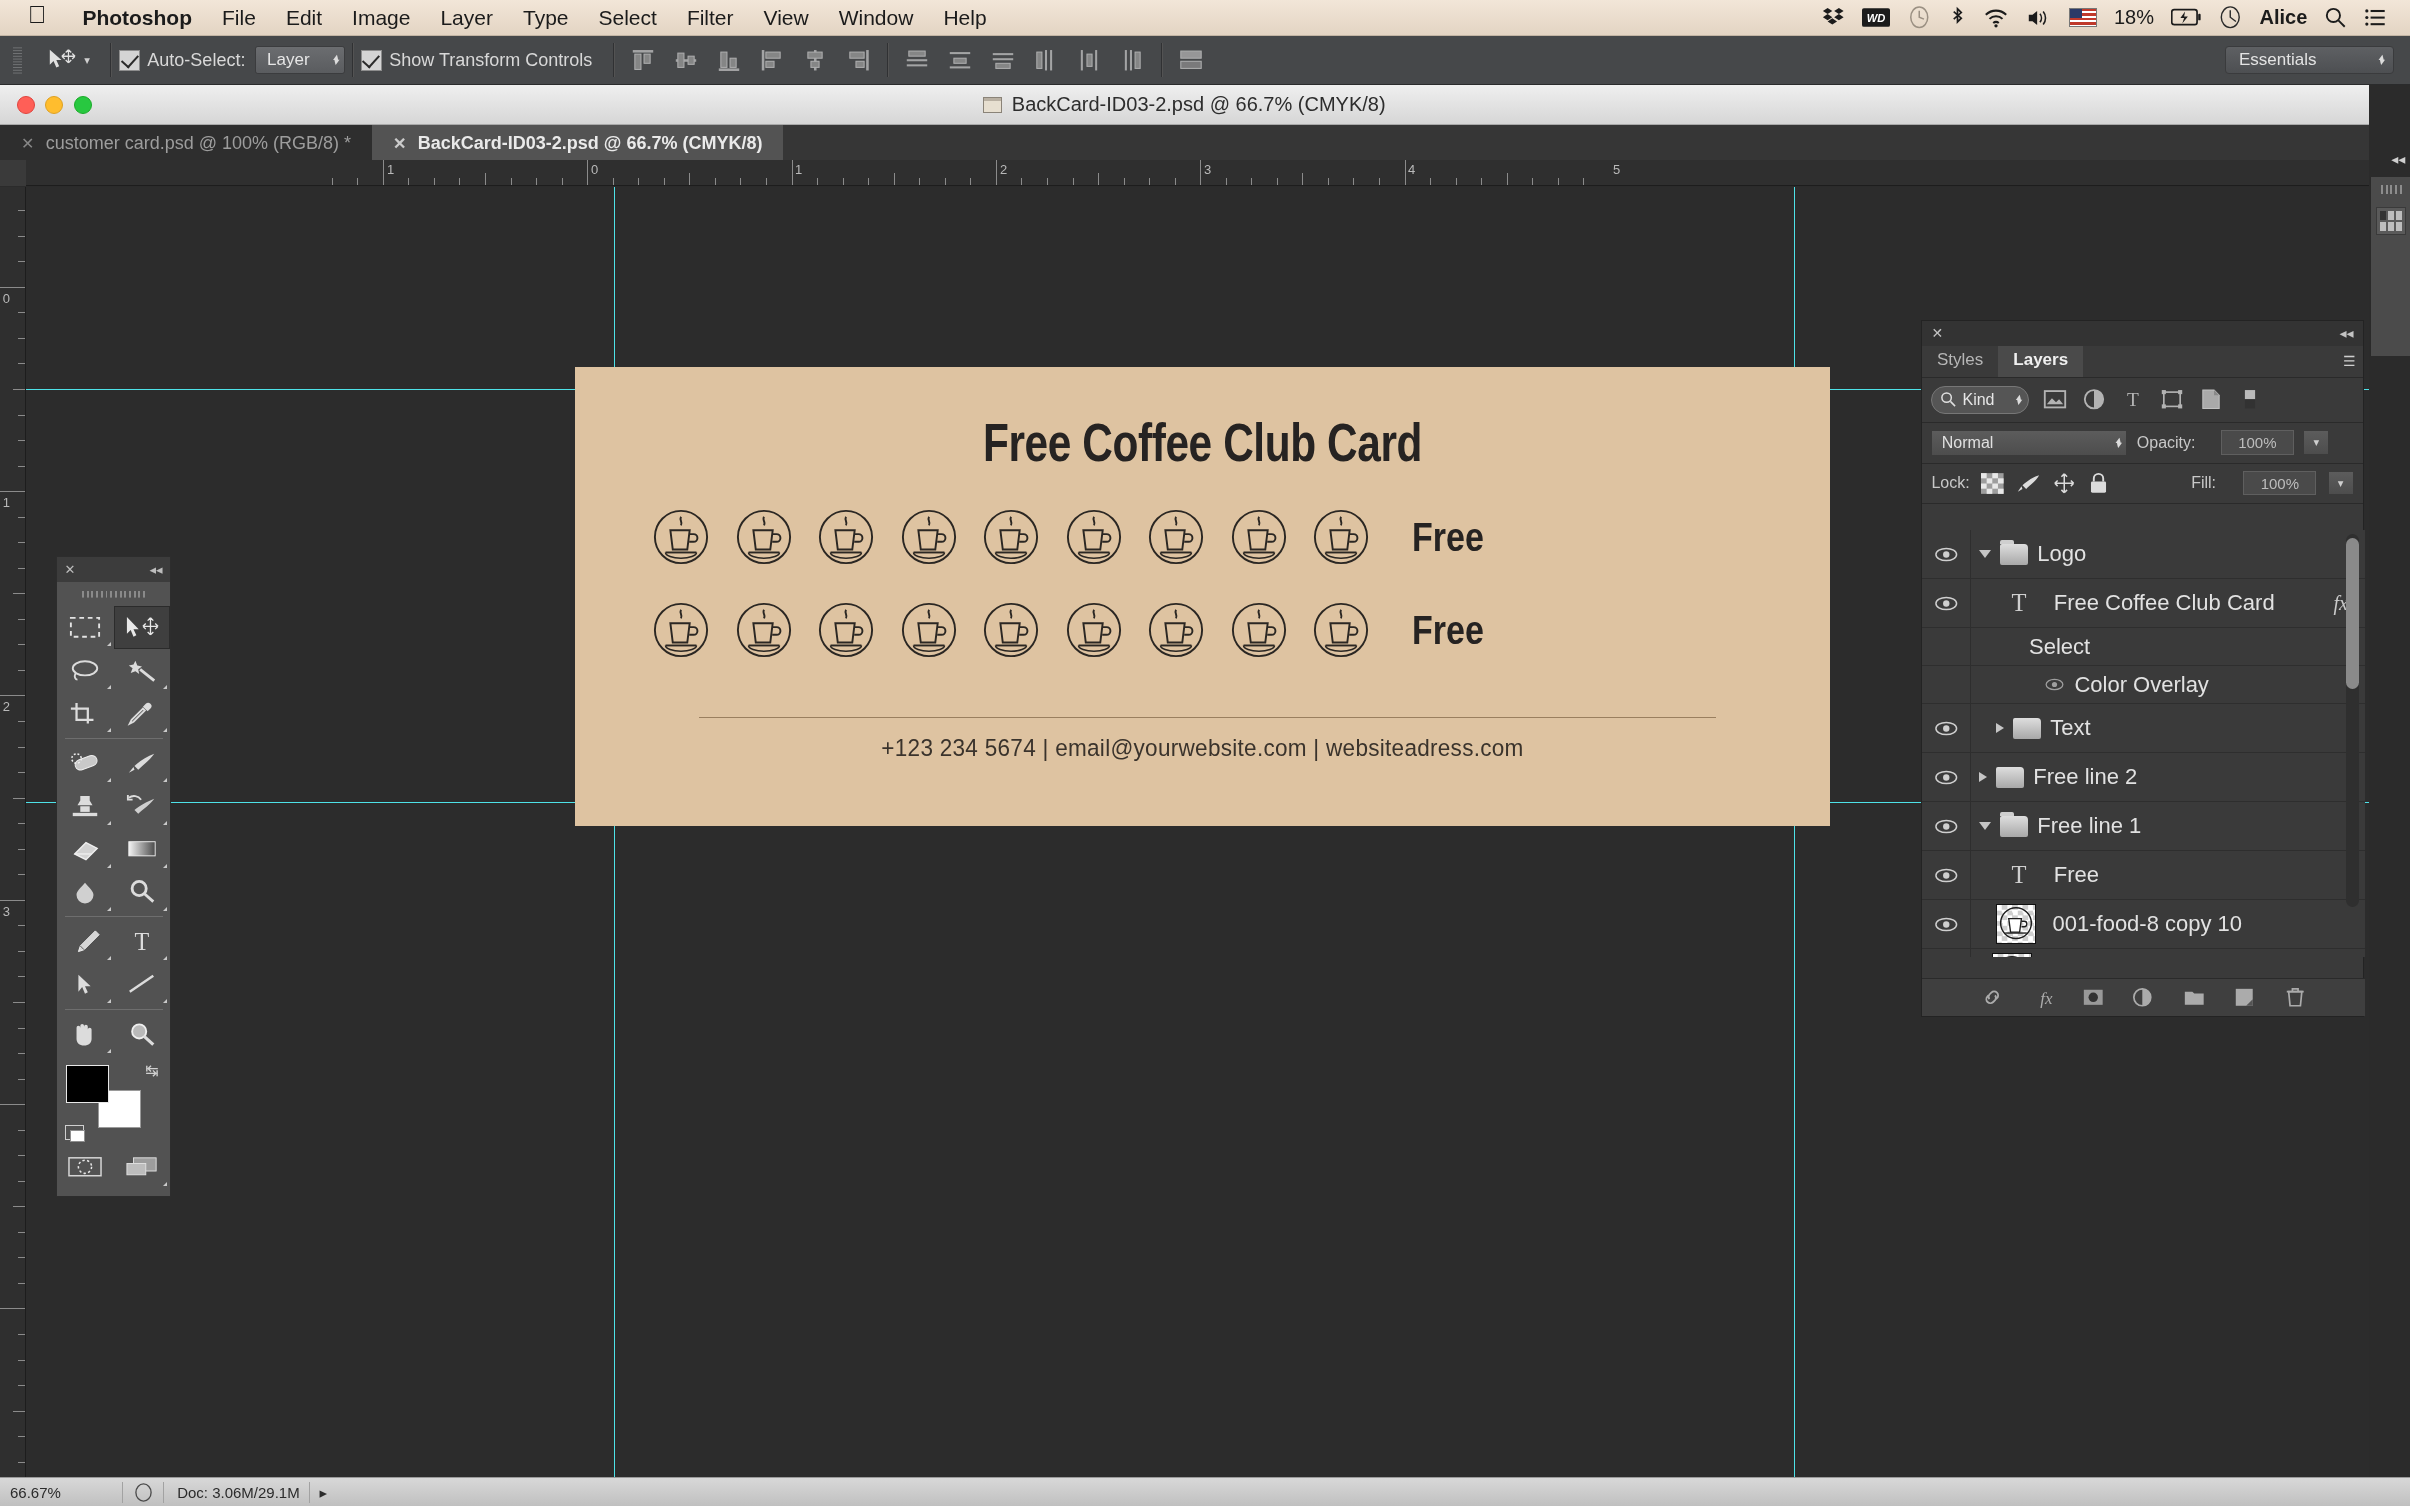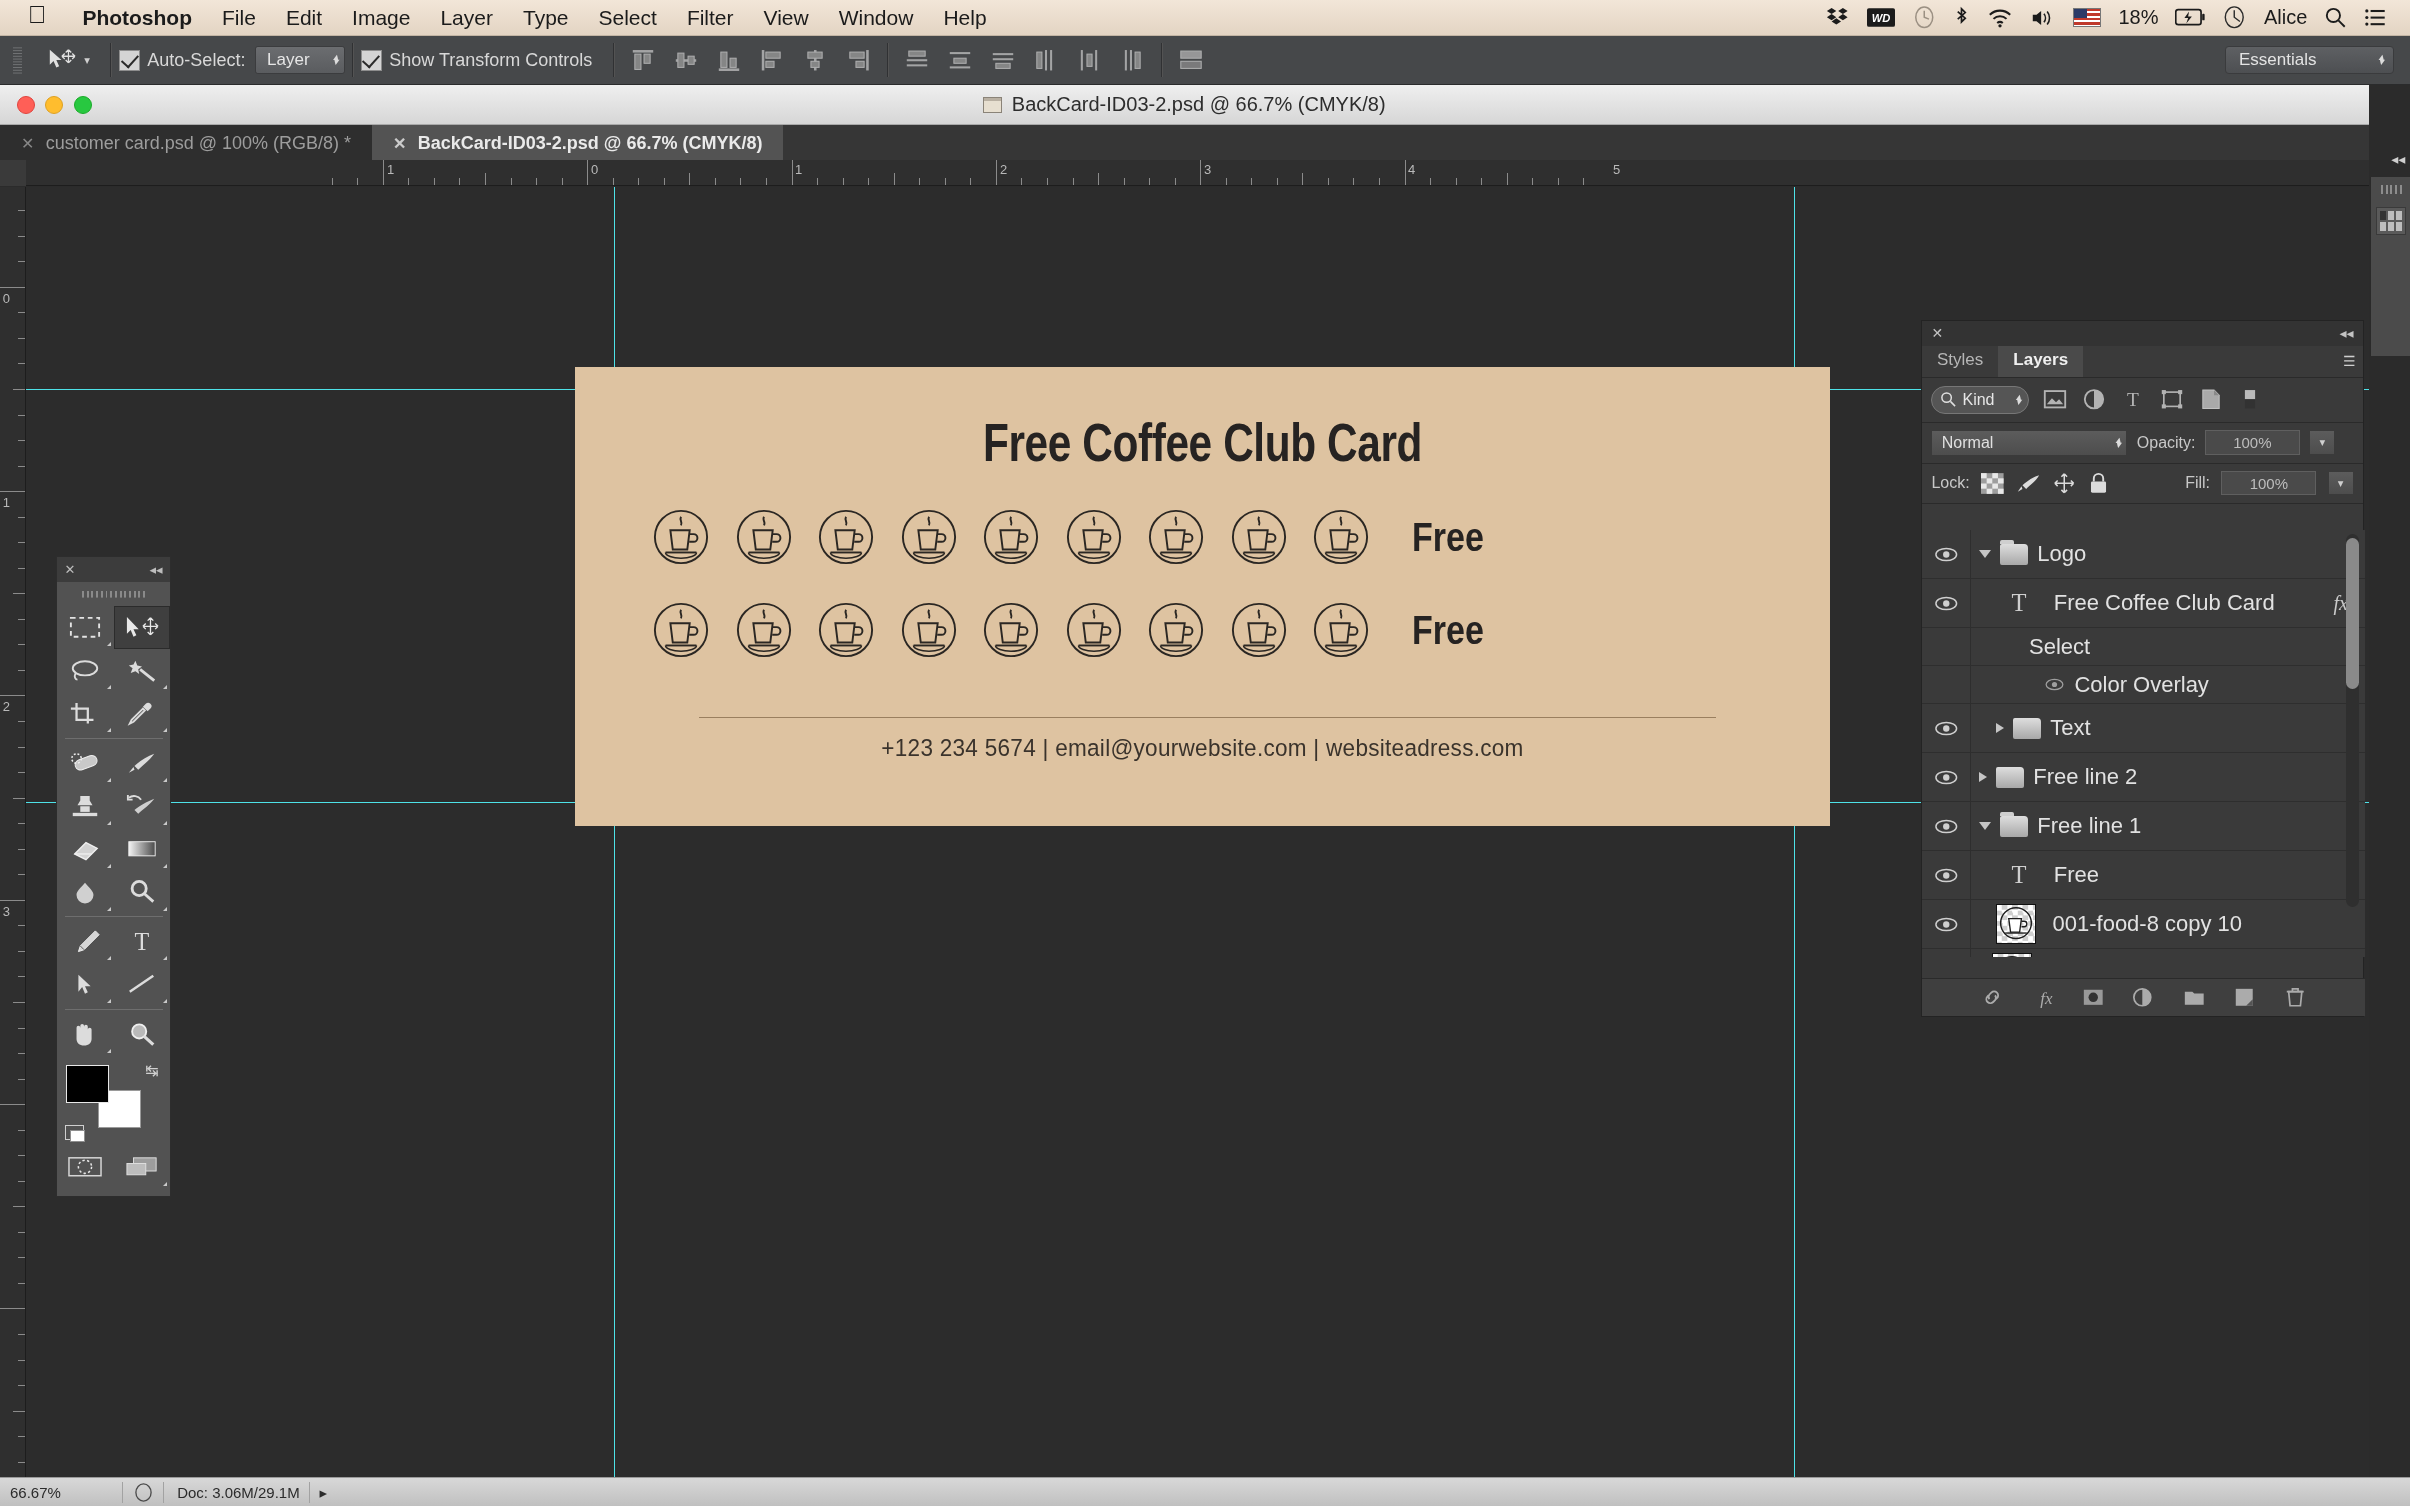--- a/index.html
+++ b/index.html
@@ -17,21 +17,21 @@
     display: flex; align-items: center;
     border-bottom: 0.9px solid #c3b5a4;
     z-index: 60;
   }
   #macbar .apple { font-size: 24.5px; color: #1a1a1a; padding: 0 21px 3.8px 28px; line-height:1;}
   #macbar .mitem { font-size: 21px; color: #1b1b1b; padding: 0 15px; white-space: nowrap; }
   #macbar .mitem.bold { font-weight: bold; }
   #macbar .right { margin-left: auto; display: flex; align-items: center; padding-right: 24.5px; gap: 17px;}
   #macbar .right .ic { display:flex; align-items:center; justify-content:center; }
   #macbar .right .txt { font-size: 20px; color: #1b1b1b; }
-  #macbar .right .txt.b { font-weight: normal; }
+  #macbar .right .txt.b { font-weight: bold; }
 
   .flag {
     width: 28px; height: 19px; position: relative; overflow: hidden;
     border: 0.9px solid #777;
     background: repeating-linear-gradient(#c0392b 0 2.3px, #fff 2.3px 4.5px);
   }
   .flag::after{ content:""; position:absolute; left:0; top:0; width:12.2px; height:9.4px; background:#2b3a67; }
 
   
   #optbar {
@@ -166,22 +166,22 @@
   .lp-tab.active { background:#4a4a4a; color:#f0f0f0; font-weight:bold;}
   #lp-menu { position:absolute; right:7.5px; bottom:7.5px; color:#cfcfcf; font-size:14px; }
   #lp-filter { height:45px; display:flex; align-items:center; padding:0 9.4px; gap:13px; border-bottom:0.9px solid #2a2a2a;}
   .kind-combo { height:28px; width:98px; background:#555; border:0.9px solid #777; border-radius:14px;
      display:flex; align-items:center; gap:5.6px; padding:0 7.5px; color:#e6e6e6; font-size:16px;}
   .filt-ic { width:26px; height:24.5px; opacity:.78; }
   #lp-blend { height:41px; display:flex; align-items:center; padding:0 9.4px; gap:9.4px; border-bottom:0.9px solid #2a2a2a;}
   .blend-combo { height:26px; width:196px; background: linear-gradient(#5c5c5c,#4d4d4d); border:0.9px solid #3a3a3a;
       display:flex; align-items:center; padding:0 5.6px 0 9.4px; color:#e0e0e0; font-size:16px;}
   .lbl { color:#c8c8c8; font-size:16px; }
-  .numbox { height:24.5px; width:95px; background:#4a4a4a; border:0.9px solid #5f5f5f; display:flex; align-items:center;
-      justify-content:center; color:#bdbdbd; font-size:15px;}
+  .numbox { height:24.5px; width:73px; background:#4a4a4a; border:0.9px solid #5f5f5f; display:flex; align-items:center;
+      justify-content:center; color:#bdbdbd; font-size:15px;margin-left:16px;}
   .numarrow { width:26px; height:24.5px; background:linear-gradient(#5c5c5c,#4d4d4d); border:0.9px solid #3a3a3a;
       display:flex;align-items:center;justify-content:center; color:#cfcfcf; font-size:11.3px;}
   #lp-lock { height:40px; display:flex; align-items:center; padding:0 9.4px; gap:11.3px; border-bottom:0.9px solid #2a2a2a;}
   #lp-list { position:absolute; top:209px; left:0; width:443px; height:427px; overflow:hidden; background:#3a3a3a;}
   .lrow { height:49px; display:flex; align-items:center; border-bottom:0.9px solid #2e2e2e; position:relative;}
   .lrow.sub { height:38px; }
   .leye { width:49px; display:flex; align-items:center; justify-content:center; border-right:0.9px solid #2e2e2e; height:100%;}
   .eye { width:24.5px; height:15px; }
   .lbody { flex:1; display:flex; align-items:center; gap:9.4px; padding-left:7.5px; height:100%;}
   .lname { font-size:22px; color:#e2e2e2; white-space:nowrap;}

